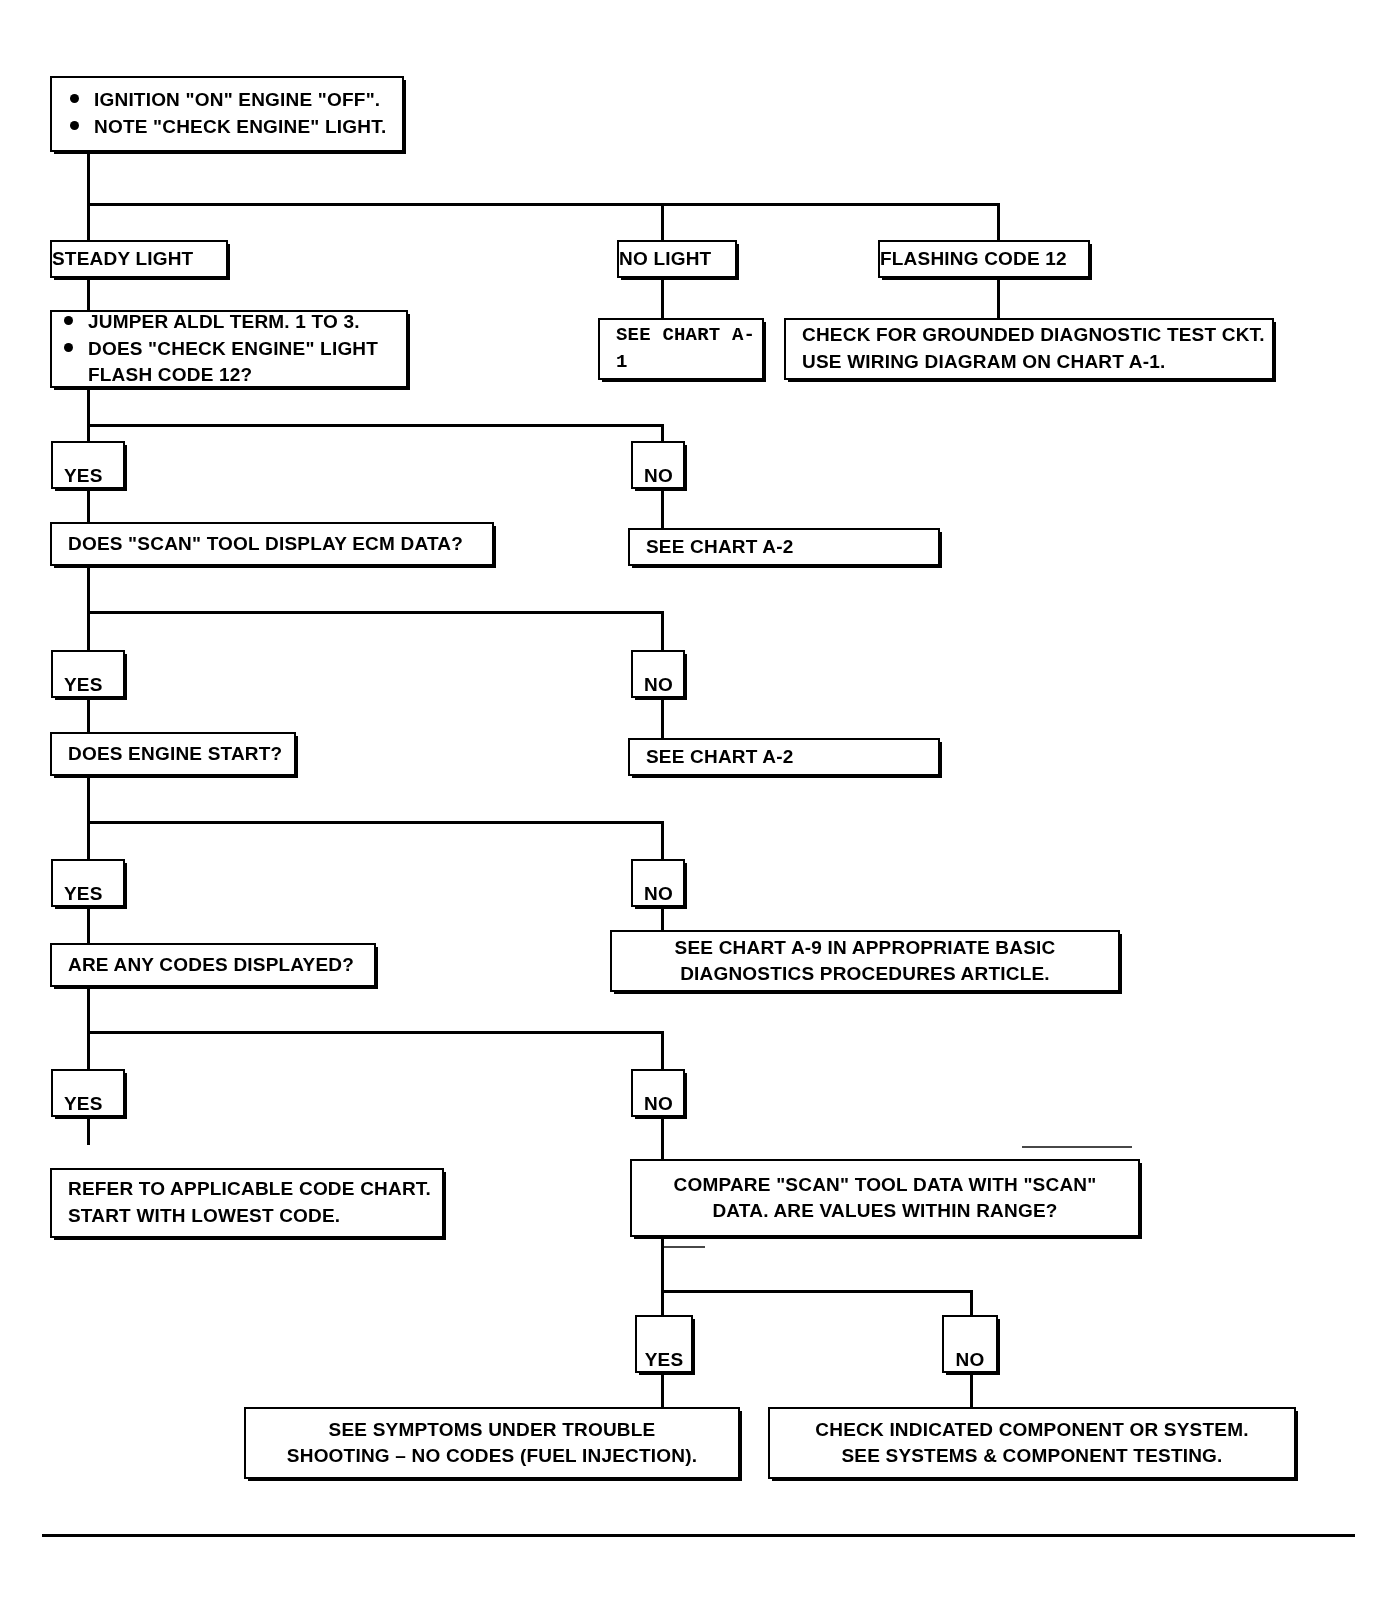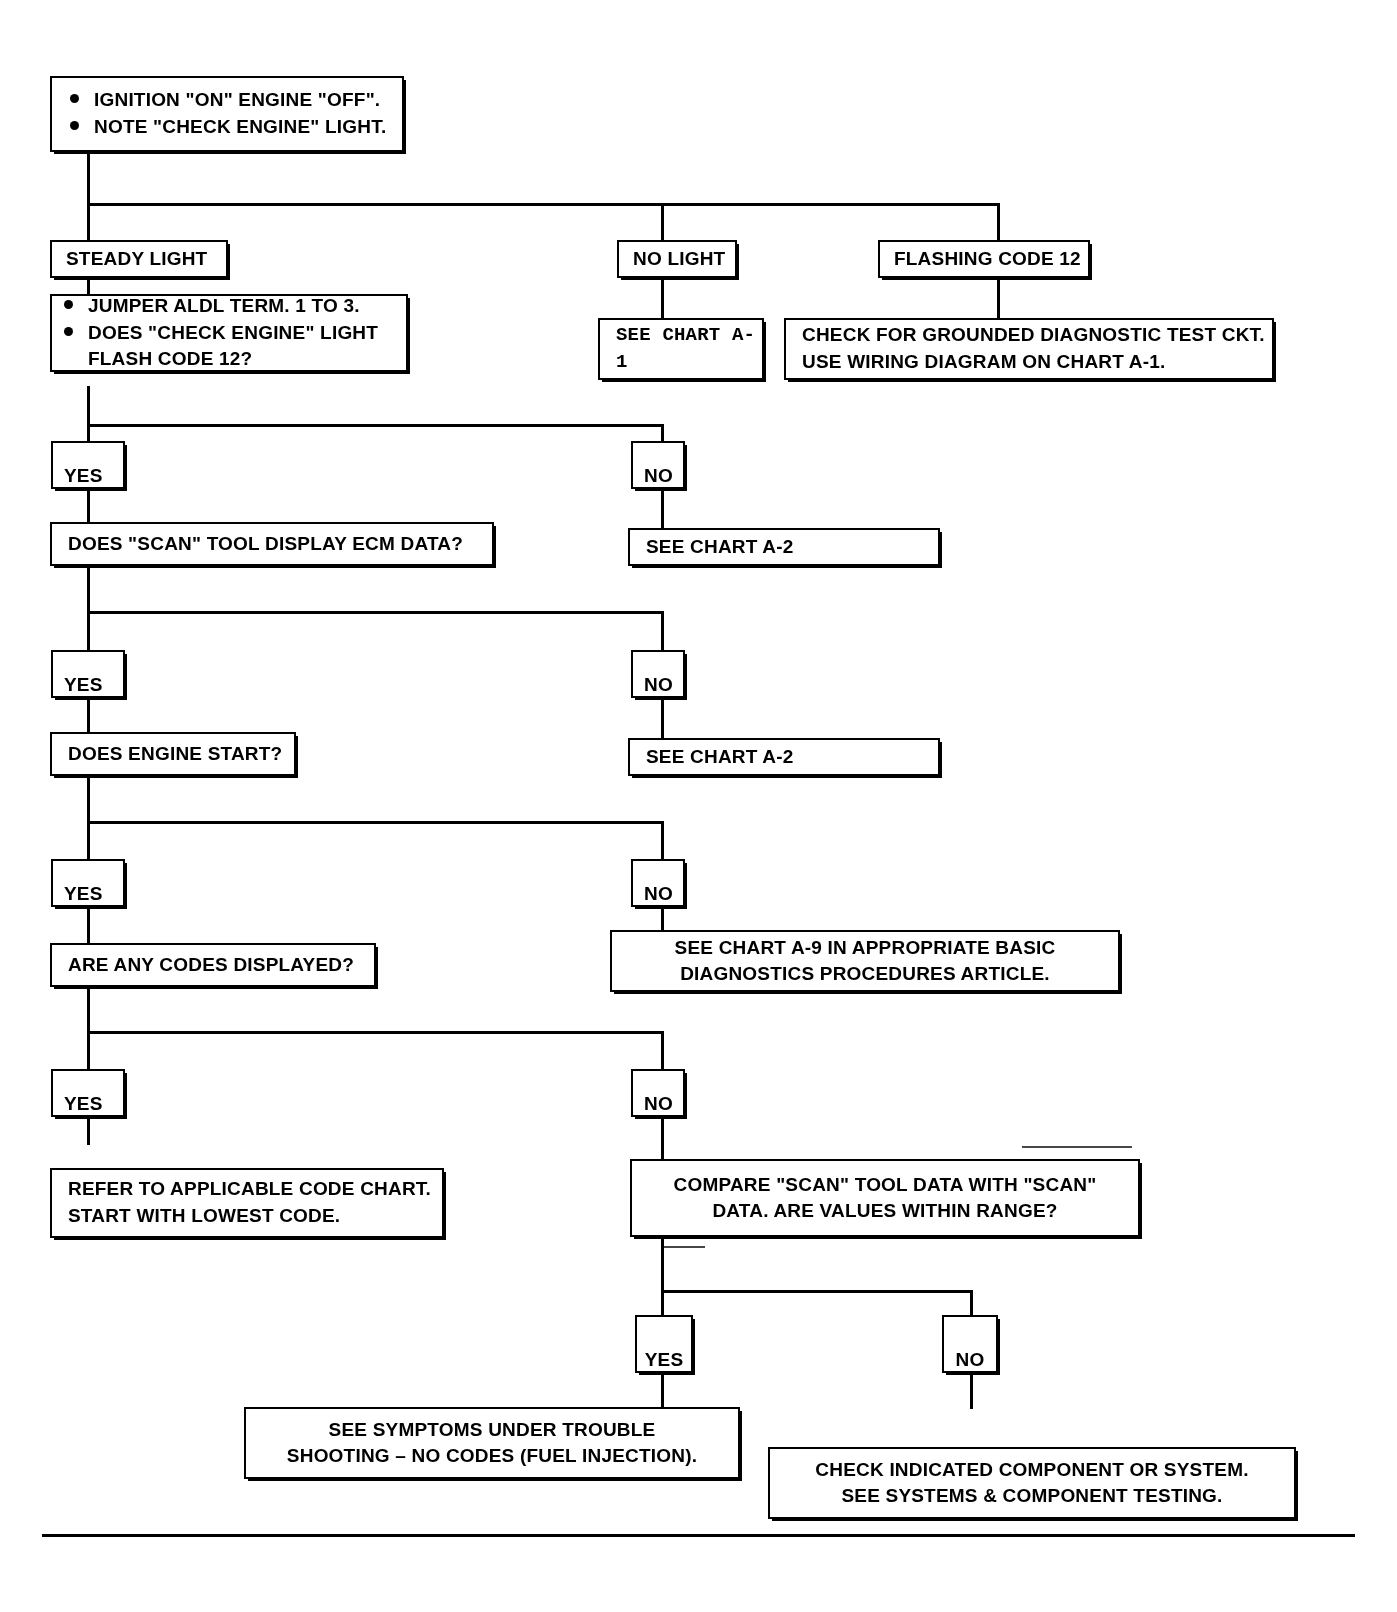--- a/index.html
+++ b/index.html
@@ -32,21 +32,20 @@
     box-shadow: 3px 3px 0 -1px #000000;
   }
   .box .txt {
     display: block;
     white-space: pre-line;
   }
   
   .box.lbl {
     display: flex;
     align-items: center;
-    padding-left: 14px;
     font-size: 19px;
     line-height: 1.15;
   }
   
   .box.chip {
     display: flex;
     align-items: flex-end;
     padding-left: 11px;
     font-size: 19px;
   }
@@ -153,21 +152,21 @@
   </div>
 
   <div class="box lbl" style="left:878px; top:240px; width:212px; height:38px;">
     <span class="txt">FLASHING CODE 12</span>
   </div>
 
   <div class="ln vln" style="left:87px;  top:278px; height:34px;"></div>
   <div class="ln vln" style="left:661px; top:278px; height:40px;"></div>
   <div class="ln vln" style="left:997px; top:278px; height:40px;"></div>
 
-  <div class="box bullets" style="left:50px; top:294px; width:358px; height:78px;padding-left:12px;">
+  <div class="box bullets" style="left:50px; top:310px; width:358px; height:78px;padding-left:12px;">
     <div class="bullet-row">
       <span class="bullet-dot"></span>
       <span class="bullet-txt">JUMPER ALDL TERM.   1 TO 3.</span>
     </div>
     <div class="bullet-row">
       <span class="bullet-dot"></span>
       <span class="bullet-txt">DOES "CHECK ENGINE" LIGHT
 FLASH CODE 12?</span>
     </div>
   </div>
@@ -292,20 +291,20 @@
   </div>
 
   <div class="ln vln" style="left:661px; top:1373px; height:36px;"></div>
   <div class="ln vln" style="left:970px; top:1373px; height:36px;"></div>
 
   <div class="box ctrtext" style="left:244px; top:1407px; width:496px; height:72px;">
     <span class="txt">SEE SYMPTOMS UNDER TROUBLE
 SHOOTING – NO CODES (FUEL INJECTION).</span>
   </div>
 
-  <div class="box ctrtext" style="left:768px; top:1407px; width:528px; height:72px;margin-top:40px;">
+  <div class="box ctrtext" style="left:768px; top:1407px; width:528px; height:72px;">
     <span class="txt">CHECK INDICATED COMPONENT OR SYSTEM.
 SEE SYSTEMS &amp; COMPONENT TESTING.</span>
   </div>
 
   <div class="page-rule" style="top:1534px;"></div>
 
 </div>
 
 </body></html>

